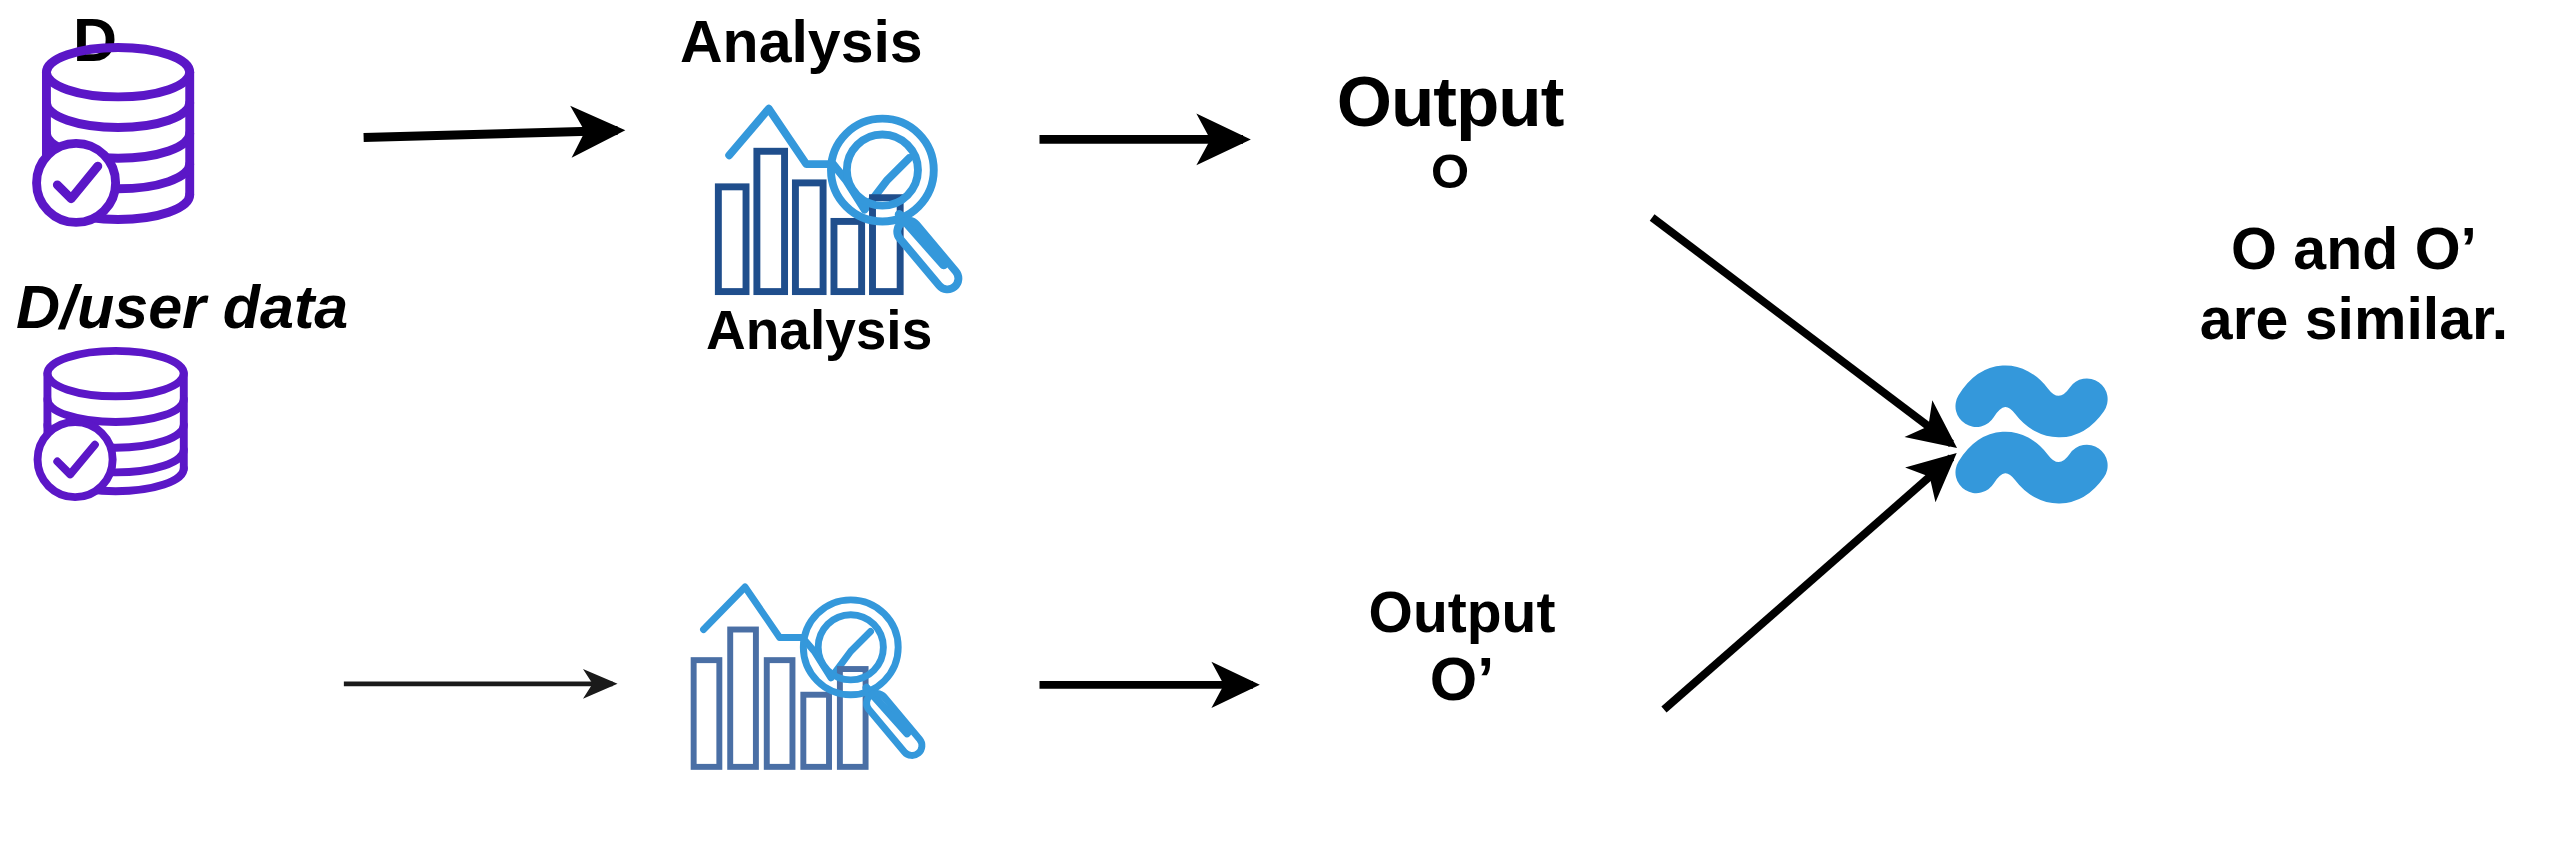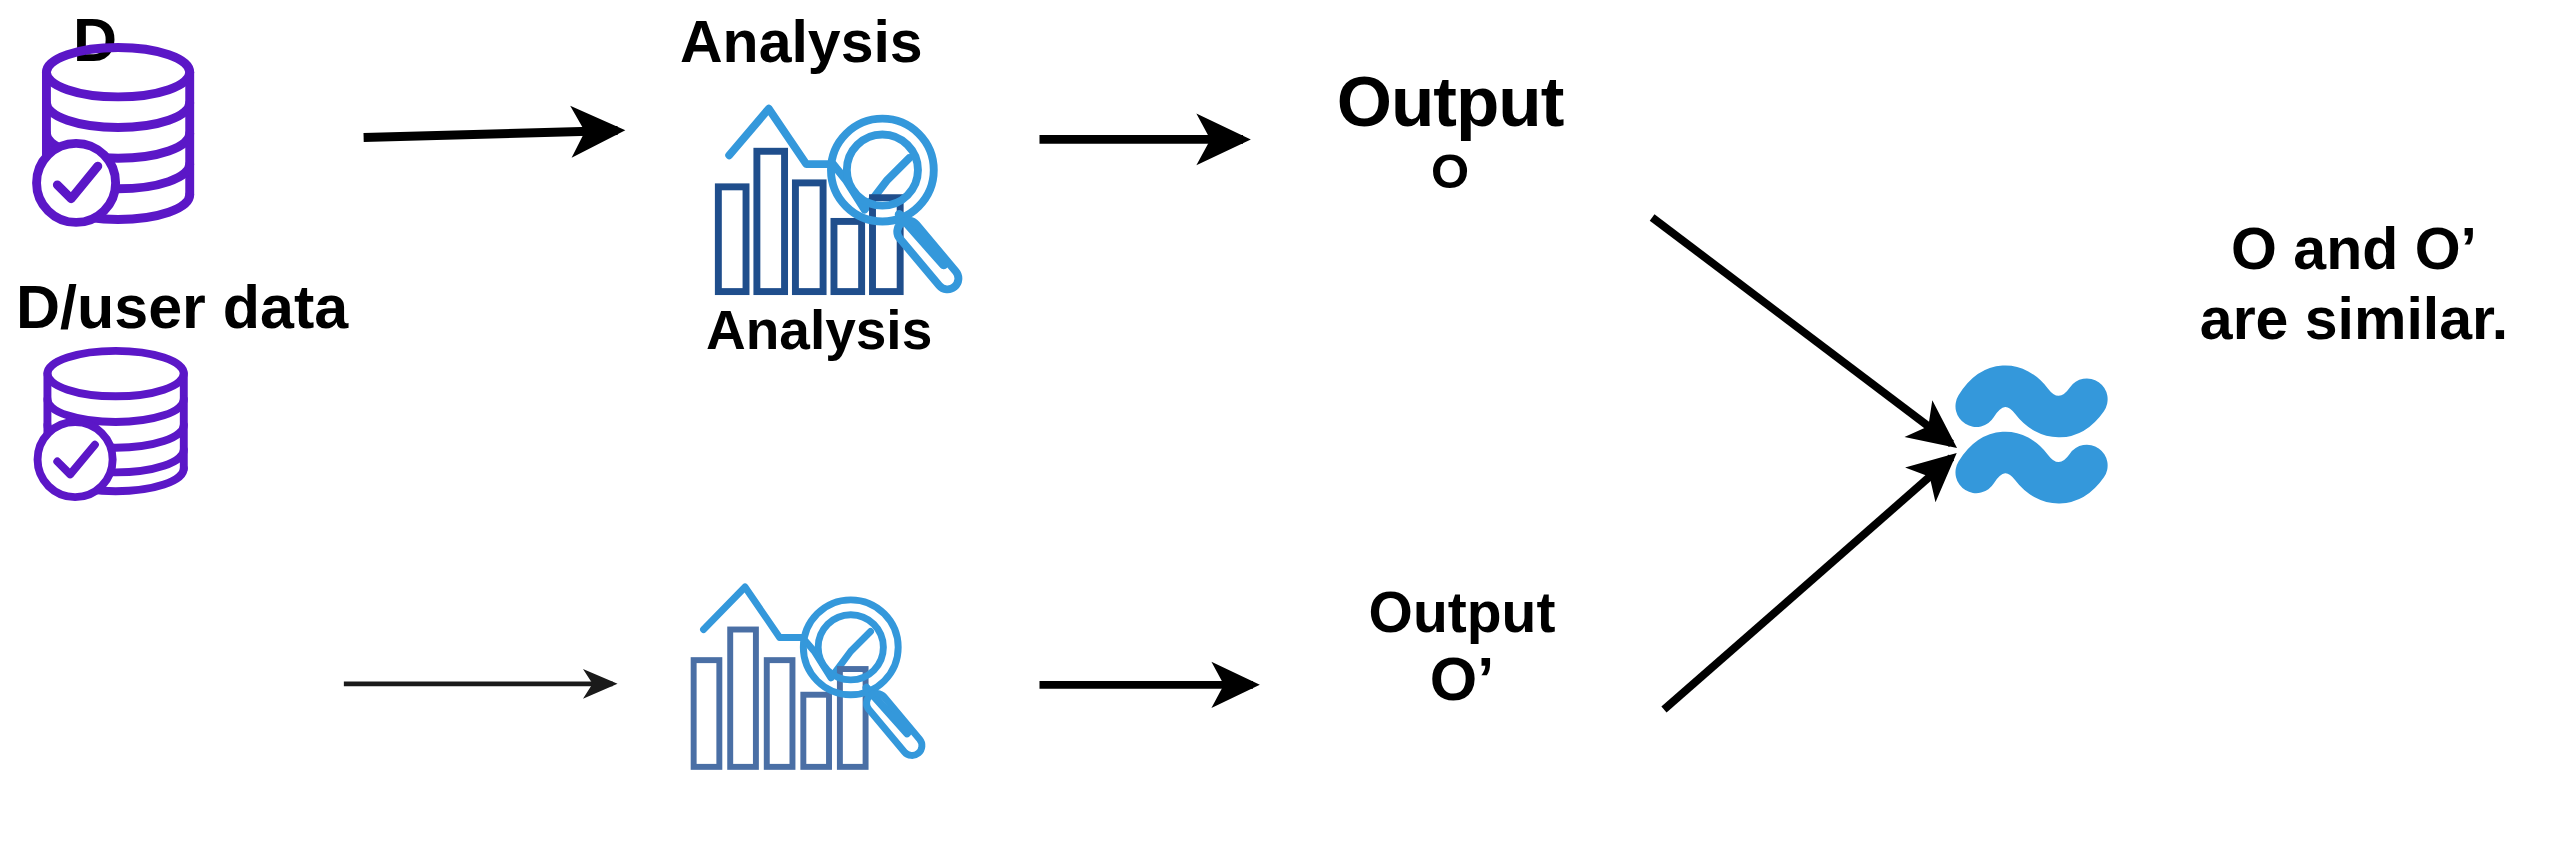--- a/index.html
+++ b/index.html
@@ -17,21 +17,21 @@
   .abs{position:absolute;}
   .lbl{
     font-weight:700;
     color:#000000;
     white-space:nowrap;
     line-height:1.05;
   }
 
   
   #label-d          {left:73px;  top:8px;   font-size:61px;}
-  #label-duserdata  {left:16px;  top:275px; font-size:61px;}
+  #label-duserdata  {left:16px;  top:275px; font-size:61px;font-style:italic;}
 
   #label-analysis-1 {left:680px; top:12px;  font-size:59px;}
   #label-analysis-2 {left:706px; top:302px; font-size:55px;}
 
   #output-block-1   {left:1292px;top:65px;  width:316px; text-align:center;}
   #output-block-1 .big{font-size:71px;font-weight:700;letter-spacing:-1px;}
   #output-block-1 .sml{font-size:49px;font-weight:700;margin-top:6px;}
 
   #output-block-2   {left:1314px;top:583px; width:296px; text-align:center;}
   #output-block-2 .big{font-size:57px;font-weight:700;}

